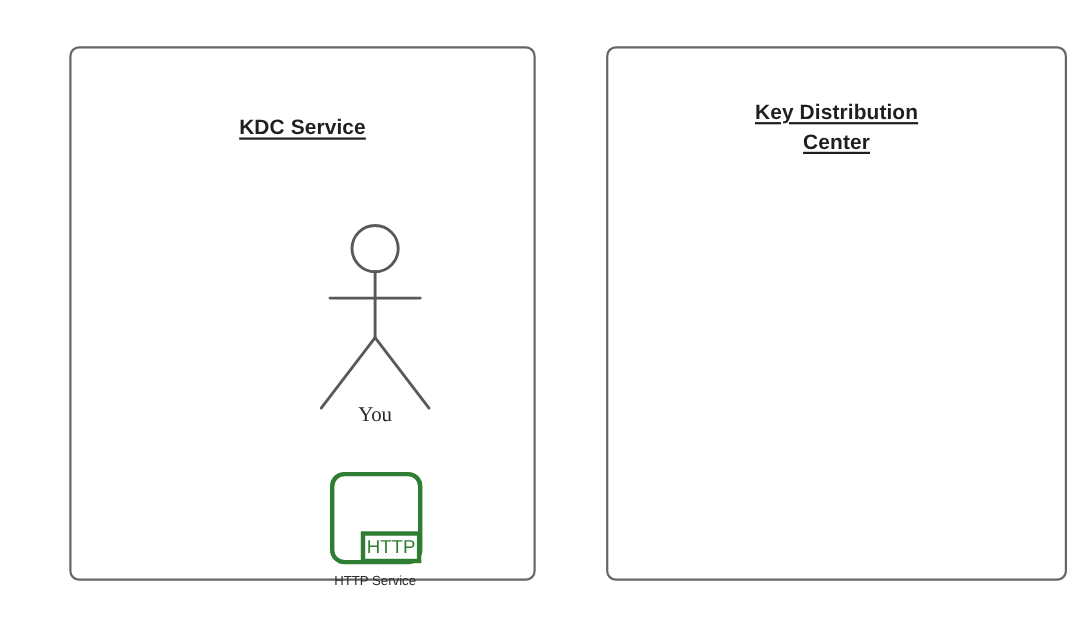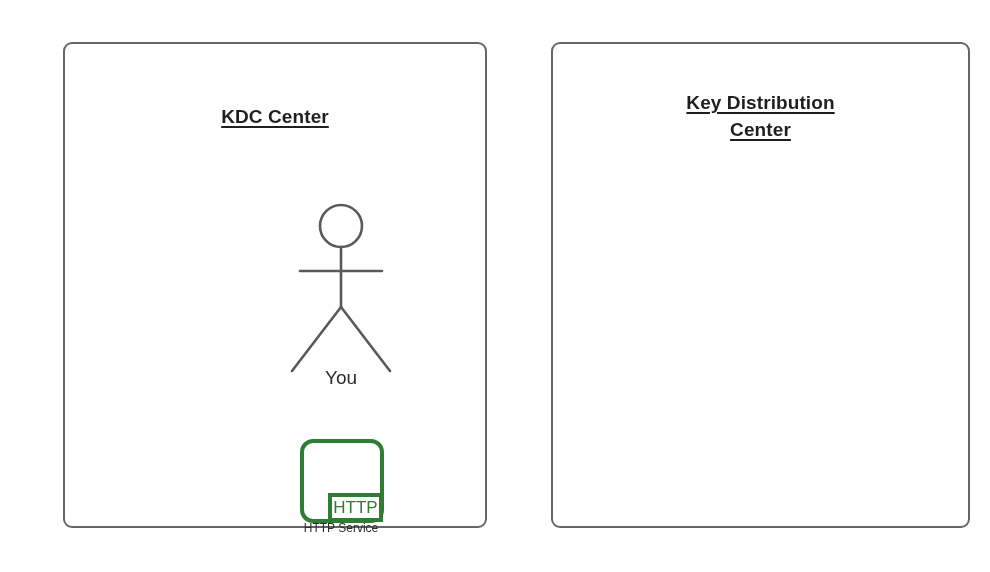--- a/index.html
+++ b/index.html
@@ -65,20 +65,21 @@
   #title-client { top: 59px; }
   #title-kdc    { top: 45px; }
 
   
   .actor {
     position: absolute;
     left: 186px;
     top: 150px;
     width: 180px;
     height: 200px;
+    font-family: Liberation Serif, serif;
   }
   .actor svg { display: block; }
 
   .actor-label {
     position: absolute;
     left: 0;
     right: 0;
     top: 172px;
     text-align: center;
     font-size: 19px;
@@ -91,21 +92,21 @@
     position: absolute;
     left: 186px;
     top: 380px;
     width: 180px;
     height: 120px;
   }
   .service-icon {
     position: absolute;
     left: 0;
     right: 0;
-    top: 10px;
+    top: 0;
     height: 92px;
     text-align: right;
   }
   .service-icon svg { display: block; margin: 0 auto; }
 
   .service-label {
     position: absolute;
     left: 0;
     right: 0;
     top: 92px;
@@ -115,21 +116,21 @@
     line-height: 24px;
   }
 </style>
 </head>
 <body>
 
 <div class="canvas">
 
   <div class="panel" id="panel-client">
 
-    <div class="panel-title" id="title-client"><span>KDC Center</span></div>
+    <div class="panel-title" id="title-client"><span>KDC Service</span></div>
 
     <div class="actor">
       <svg width="180" height="180" viewBox="0 0 180 180">
 
         <circle cx="90" cy="32" r="21" fill="none" stroke="#595959" stroke-width="2.6"></circle>
 
         <line x1="90" y1="53" x2="90" y2="113" stroke="#595959" stroke-width="2.6" stroke-linecap="round"></line>
 
         <line x1="49" y1="77" x2="131" y2="77" stroke="#595959" stroke-width="2.6" stroke-linecap="round"></line>
 

